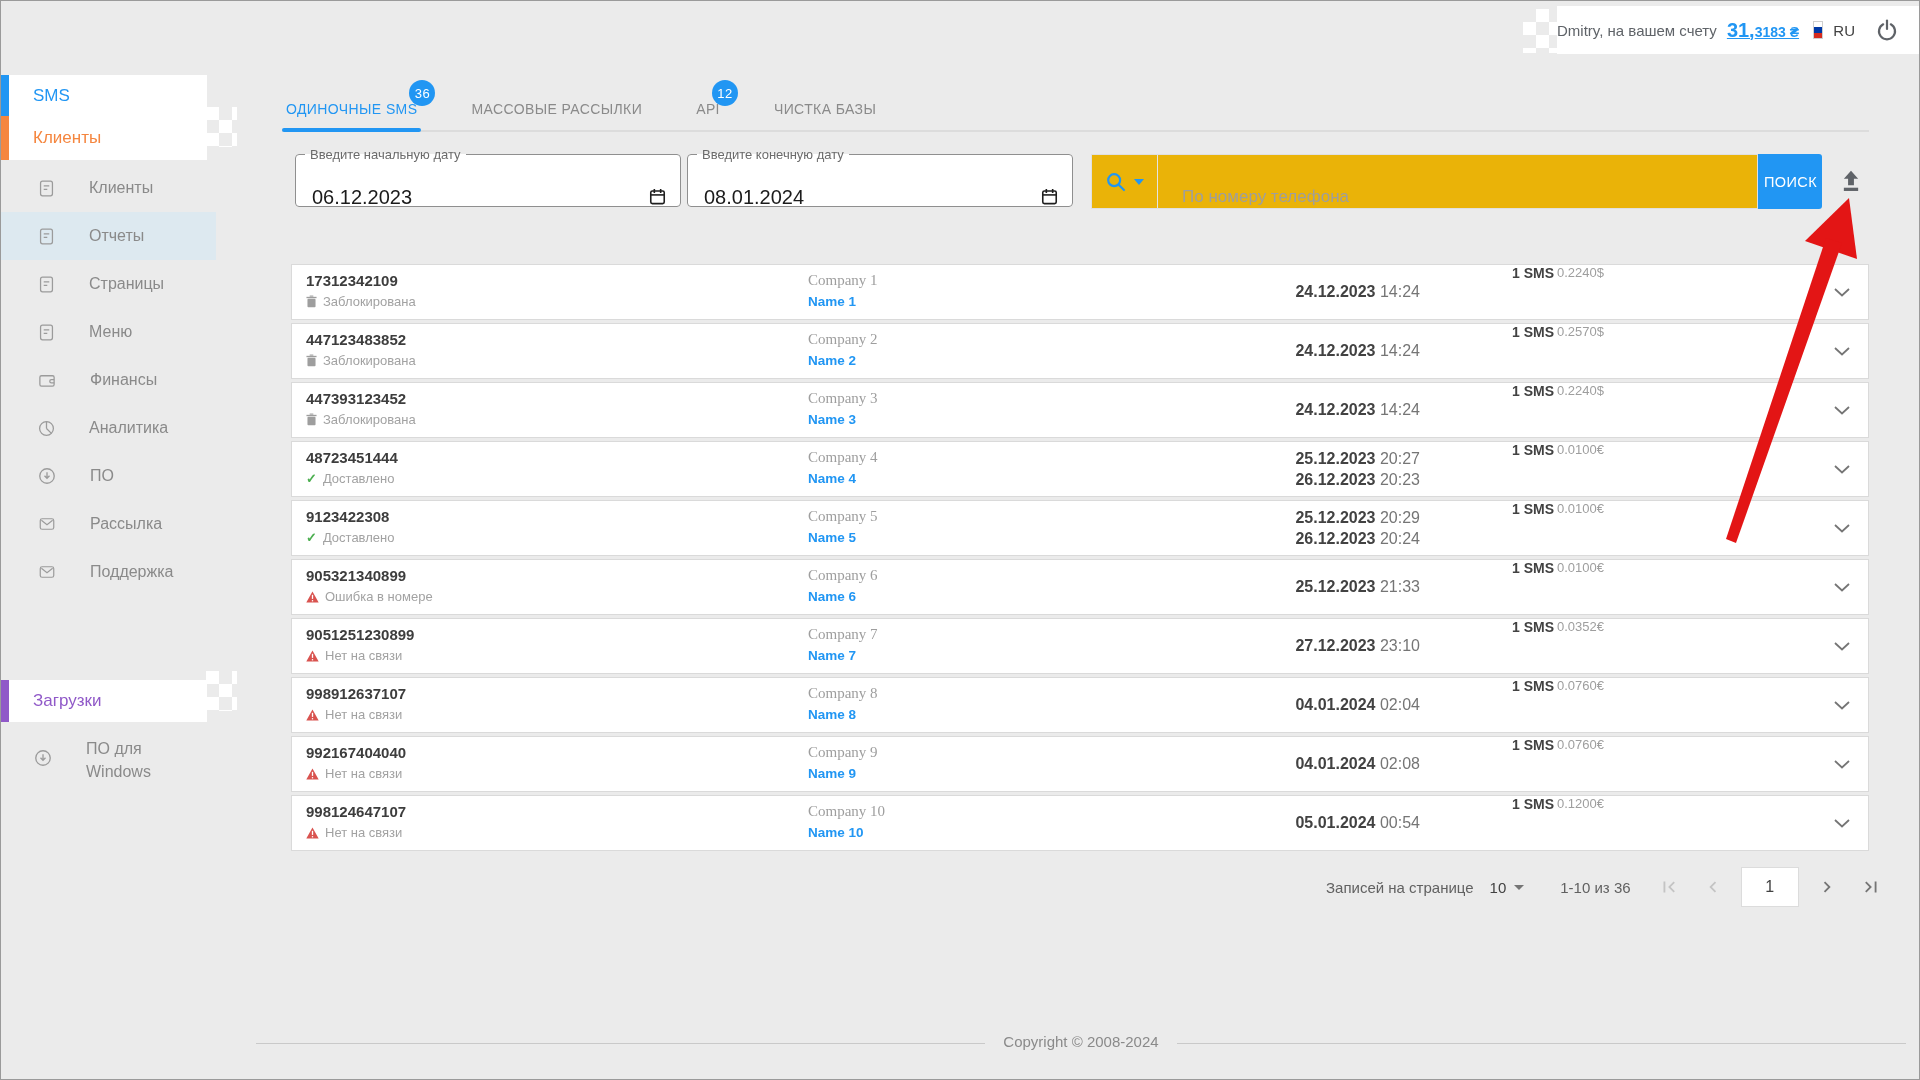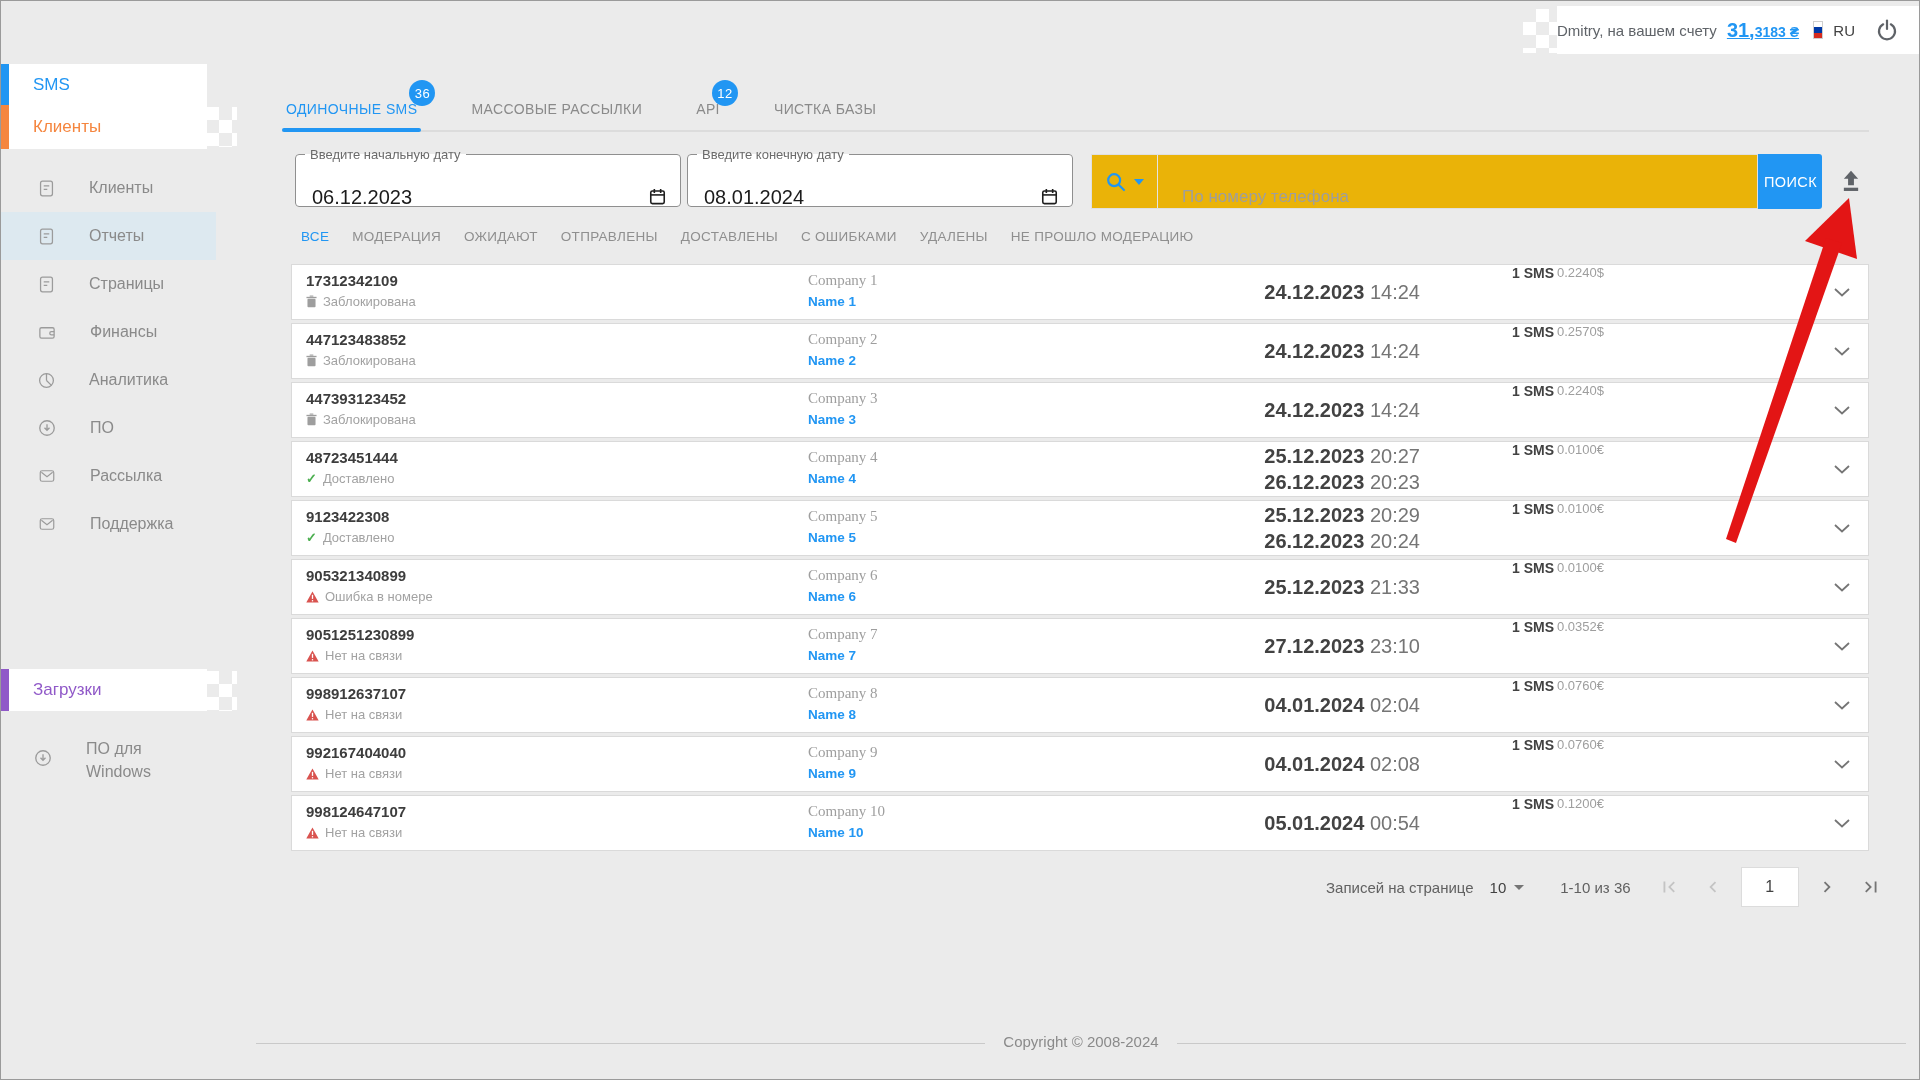--- a/index.html
+++ b/index.html
@@ -18,21 +18,21 @@
   .balance-link{color:#2196f3;text-decoration:underline;white-space:nowrap;cursor:pointer;}
   .balance-link .b1{font-size:20px;font-weight:bold;}
   .balance-link .b2{font-size:14px;font-weight:bold;}
   .flag{width:27px;height:18px;border:1px solid #cfcfcf;margin-left:4px;
         background:linear-gradient(#fff 0 33%, #0039a6 33% 66%, #d52b1e 66%);}
   .lang{font-size:15px;color:#424242;margin-right:10px;}
   .power{width:26px;height:26px;display:flex;align-items:center;justify-content:center;cursor:pointer;}
 
   
   .side-block{position:absolute;left:0;width:206px;background:#fff;display:flex;align-items:center;
-              padding-left:24px;font-size:17px;z-index:2;}
+              padding-left:24px;font-size:17px;z-index:2;margin-top:11px;}
   .blk-sms{top:63px;height:41px;border-left:8px solid #2196f3;color:#2196f3;}
   .blk-clients{top:104px;height:44px;border-left:8px solid #f5863f;color:#f5863f;}
   .blk-downloads{top:668px;height:42px;border-left:8px solid #9059c8;color:#9059c8;}
   .side-menu{position:absolute;left:0;top:163px;width:215px;}
   .nav-item{height:48px;display:flex;align-items:center;padding-left:36px;gap:33px;cursor:pointer;}
   .nav-item.selected{background:#dde9f0;padding-left:36px;}
   .nav-item .lbl{font-size:16px;color:#8a8a8a;}
   .po-win{position:absolute;left:0;top:728px;width:215px;height:62px;display:flex;align-items:center;
           padding-left:32px;gap:33px;cursor:pointer;}
   .po-win .lbl{font-size:16px;color:#8a8a8a;line-height:23px;}
@@ -80,21 +80,21 @@
   .row{position:relative;height:56px;background:#fff;border:1px solid #dadada;margin-bottom:3px;cursor:pointer;}
   .c-phone{position:absolute;left:14px;top:7px;}
   .phone{font-size:15px;font-weight:bold;color:#3d3d3d;}
   .status{margin-top:5px;display:flex;align-items:center;gap:6px;font-size:13px;color:#a2a2a2;}
   .check-glyph{color:#4caf50;font-size:13px;font-weight:bold;line-height:1;}
   .c-company{position:absolute;left:516px;top:7px;}
   .company{font-size:15px;color:#9e9e9e;font-family:Liberation Serif, serif;}
   .name{display:inline-block;margin-top:5px;font-size:13.5px;font-weight:bold;color:#2196f3;cursor:pointer;text-decoration:none;}
   .c-dates{position:absolute;right:448px;top:0;bottom:0;display:flex;flex-direction:column;justify-content:center;
            align-items:flex-end;gap:3px;}
-  .dline{font-size:20px;white-space:nowrap;margin-left:16px;}
+  .dline{font-size:16px;white-space:nowrap;margin-left:16px;}
   .dline .d{font-weight:bold;color:#424242;}
   .dline .t{color:#757575;}
   .c-sms{position:absolute;right:264px;top:0;bottom:0;display:flex;flex-direction:row;justify-content:center;
          gap:3px;}
   .smsn{font-size:14px;font-weight:bold;color:#424242;}
   .cost{font-size:13px;color:#9e9e9e;}
   .chev{position:absolute;right:16px;top:50%;transform:translateY(-50%);width:20px;height:14px;
         display:flex;align-items:center;justify-content:center;}
 
   
@@ -159,20 +159,27 @@
           <path d="M8.5 8.8h7M8.5 13h4.5"></path>
         </svg>
         <span class="lbl">Отчеты</span>
       </div>
       <div class="nav-item">
         <svg width="19" height="19" viewBox="0 0 24 24" fill="none" stroke="#9b9b9b" stroke-width="1.6">
           <rect x="4.5" y="2.8" width="15" height="18.4" rx="2.5"></rect>
           <path d="M8.5 8.8h7M8.5 13h4.5"></path>
         </svg>
         <span class="lbl">Страницы</span>
+      </div>
+      <div class="nav-item">
+        <svg width="19" height="19" viewBox="0 0 24 24" fill="none" stroke="#9b9b9b" stroke-width="1.6">
+          <rect x="4.5" y="2.8" width="15" height="18.4" rx="2.5"></rect>
+          <path d="M8.5 8.8h7M8.5 13h4.5"></path>
+        </svg>
+        <span class="lbl">Меню</span>
       </div>
       <div class="nav-item">
         <svg width="20" height="19" viewBox="0 0 24 24" fill="none" stroke="#9b9b9b" stroke-width="1.6">
           <rect x="3" y="6" width="18" height="13" rx="2"></rect>
           <path d="M21 11h-3.5a2 2 0 0 0 0 4H21"></path>
         </svg>
         <span class="lbl">Финансы</span>
       </div>
       <div class="nav-item">
         <svg width="19" height="19" viewBox="0 0 24 24" fill="none" stroke="#9b9b9b" stroke-width="1.6">
@@ -259,30 +266,20 @@
     <input class="search-input" placeholder="По номеру телефона" style="">
   </div>
   <button class="search-btn">ПОИСК</button>
   <button class="export-btn">
     <svg width="26" height="28" viewBox="0 0 24 24" fill="#5f6368">
       <path d="M12 2.5 5.4 10H9.3v6h5.4v-6h3.9z"></path>
         <rect x="5.4" y="18.2" width="13.2" height="3"></rect>
     </svg>
   </button>
 
-  <div class="status-tabs">
-      <span class="stab active">ВСЕ</span>
-      <span class="stab">МОДЕРАЦИЯ</span>
-      <span class="stab">ОЖИДАЮТ</span>
-      <span class="stab">ОТПРАВЛЕНЫ</span>
-      <span class="stab">ДОСТАВЛЕНЫ</span>
-      <span class="stab">С ОШИБКАМИ</span>
-      <span class="stab">УДАЛЕНЫ</span>
-      <span class="stab">НЕ ПРОШЛО МОДЕРАЦИЮ</span>
-    </div>
 
   <div class="card">
       <div class="row">
     <div class="c-phone">
       <div class="phone">17312342109</div>
       <div class="status">
             <svg width="11" height="13" viewBox="0 0 12 13" fill="#9e9e9e">
               <rect x="1.6" y="3.6" width="8.8" height="9.2" rx="1"></rect>
               <rect x="0.5" y="1.4" width="11" height="1.5"></rect>
               <rect x="4" y="0" width="4" height="1.2"></rect>

